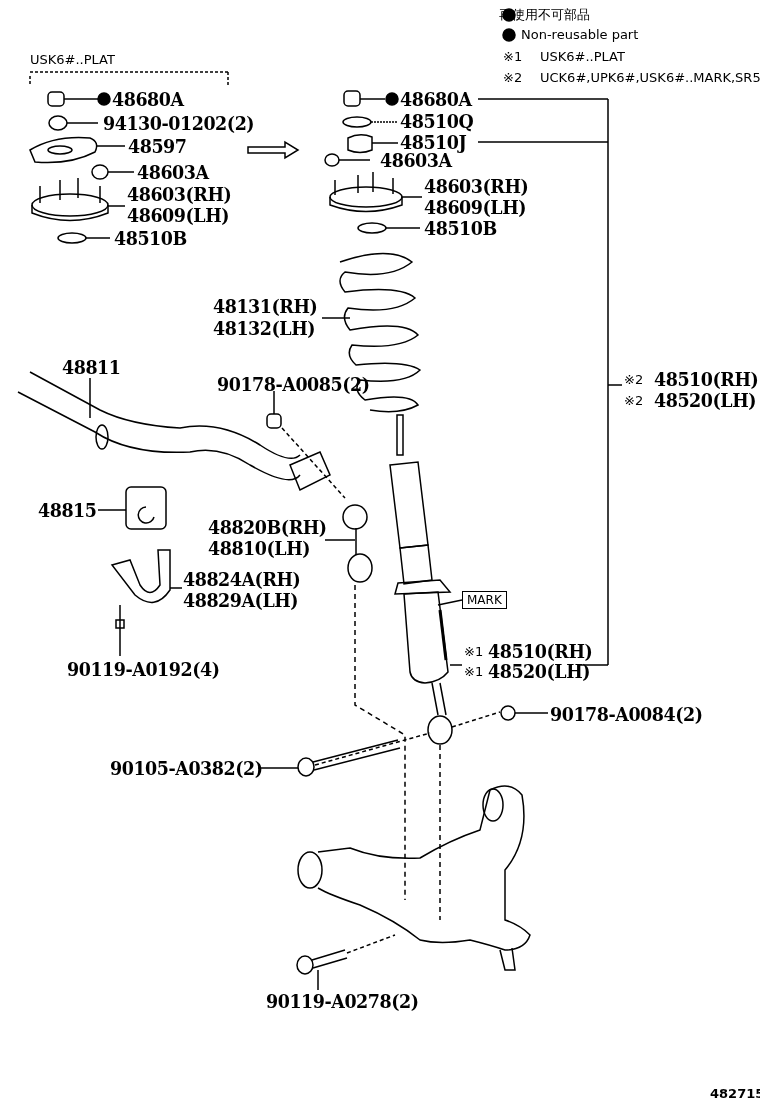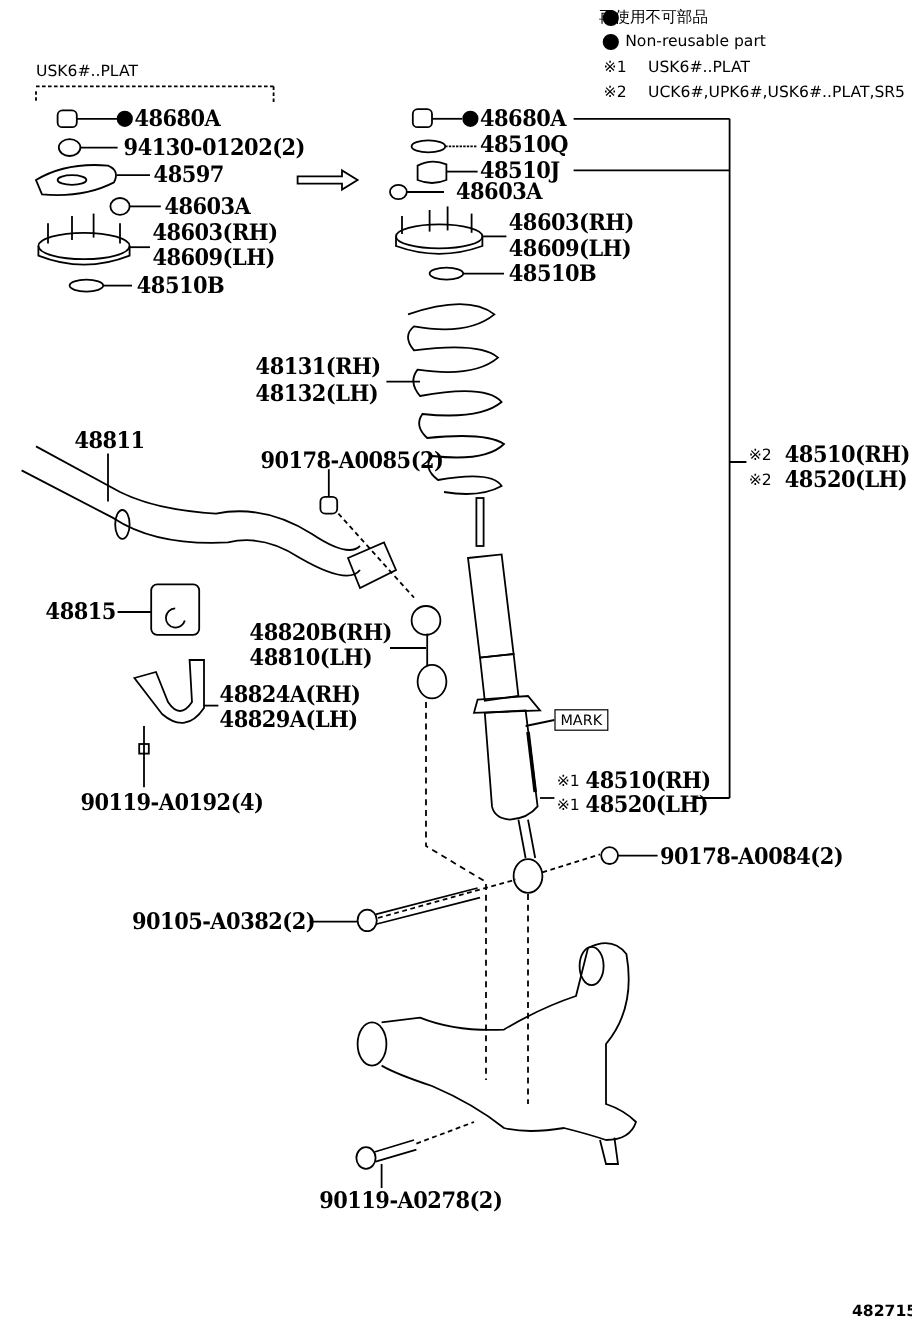--- a/index.html
+++ b/index.html
@@ -164,21 +164,21 @@
     <path d="M347 953 L395 935" stroke-dasharray="4,3"></path>
     <line x1="318" y1="970" x2="318" y2="990"></line>
   </g>
 </svg>
 
 <div class="sm" style="left:499px;top:7px;">再使用不可部品</div>
 <div class="sm" style="left:521px;top:27px;">Non-reusable part</div>
 <div class="sm" style="left:503px;top:49px;">※1</div>
 <div class="sm" style="left:540px;top:49px;">USK6#..PLAT</div>
 <div class="sm" style="left:503px;top:70px;">※2</div>
-<div class="sm" style="left:540px;top:70px;">UCK6#,UPK6#,USK6#..PLAT,SR5</div>
+<div class="sm" style="left:540px;top:70px;">UCK6#,UPK6#,USK6#..MARK,SR5</div>
 
 <div class="sm" style="left:30px;top:52px;">USK6#..PLAT</div>
 
 <div class="lbl" style="left:112px;top:89px;">48680A</div>
 <div class="lbl" style="left:103px;top:113px;">94130-01202(2)</div>
 <div class="lbl" style="left:128px;top:136px;">48597</div>
 <div class="lbl" style="left:137px;top:162px;">48603A</div>
 <div class="lbl" style="left:127px;top:184px;">48603(RH)</div>
 <div class="lbl" style="left:127px;top:205px;">48609(LH)</div>
 <div class="lbl" style="left:114px;top:228px;">48510B</div>

